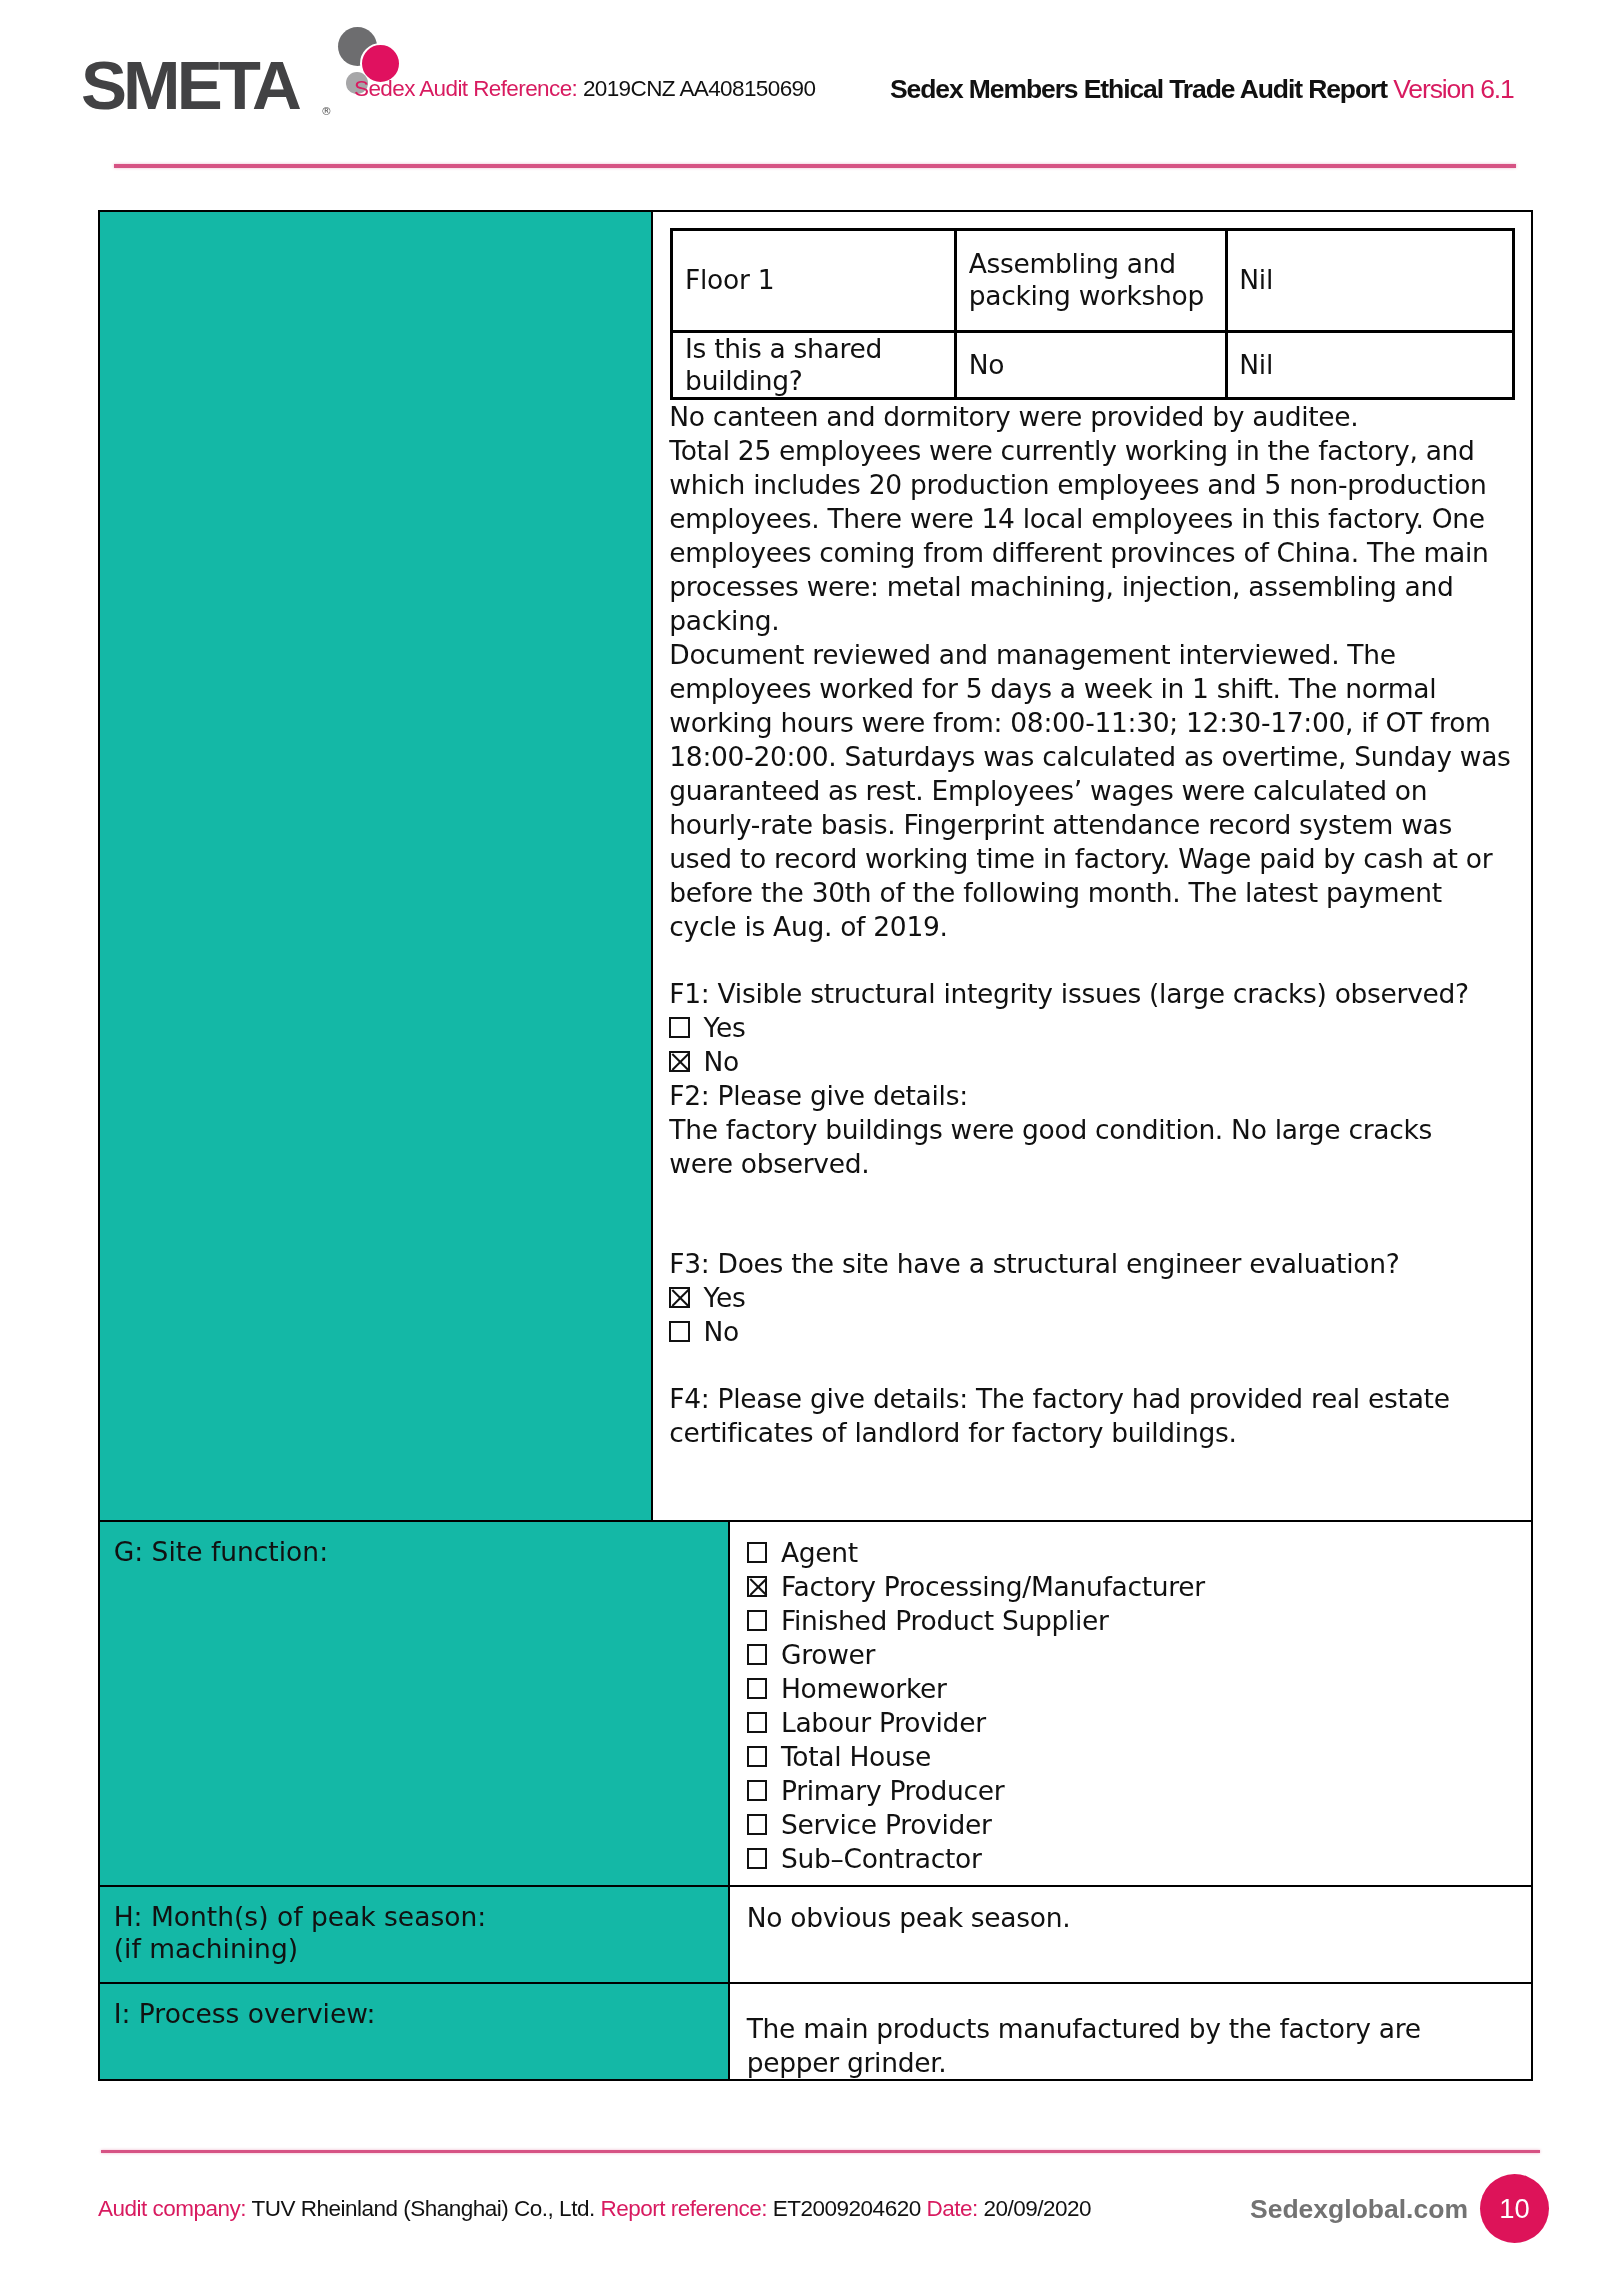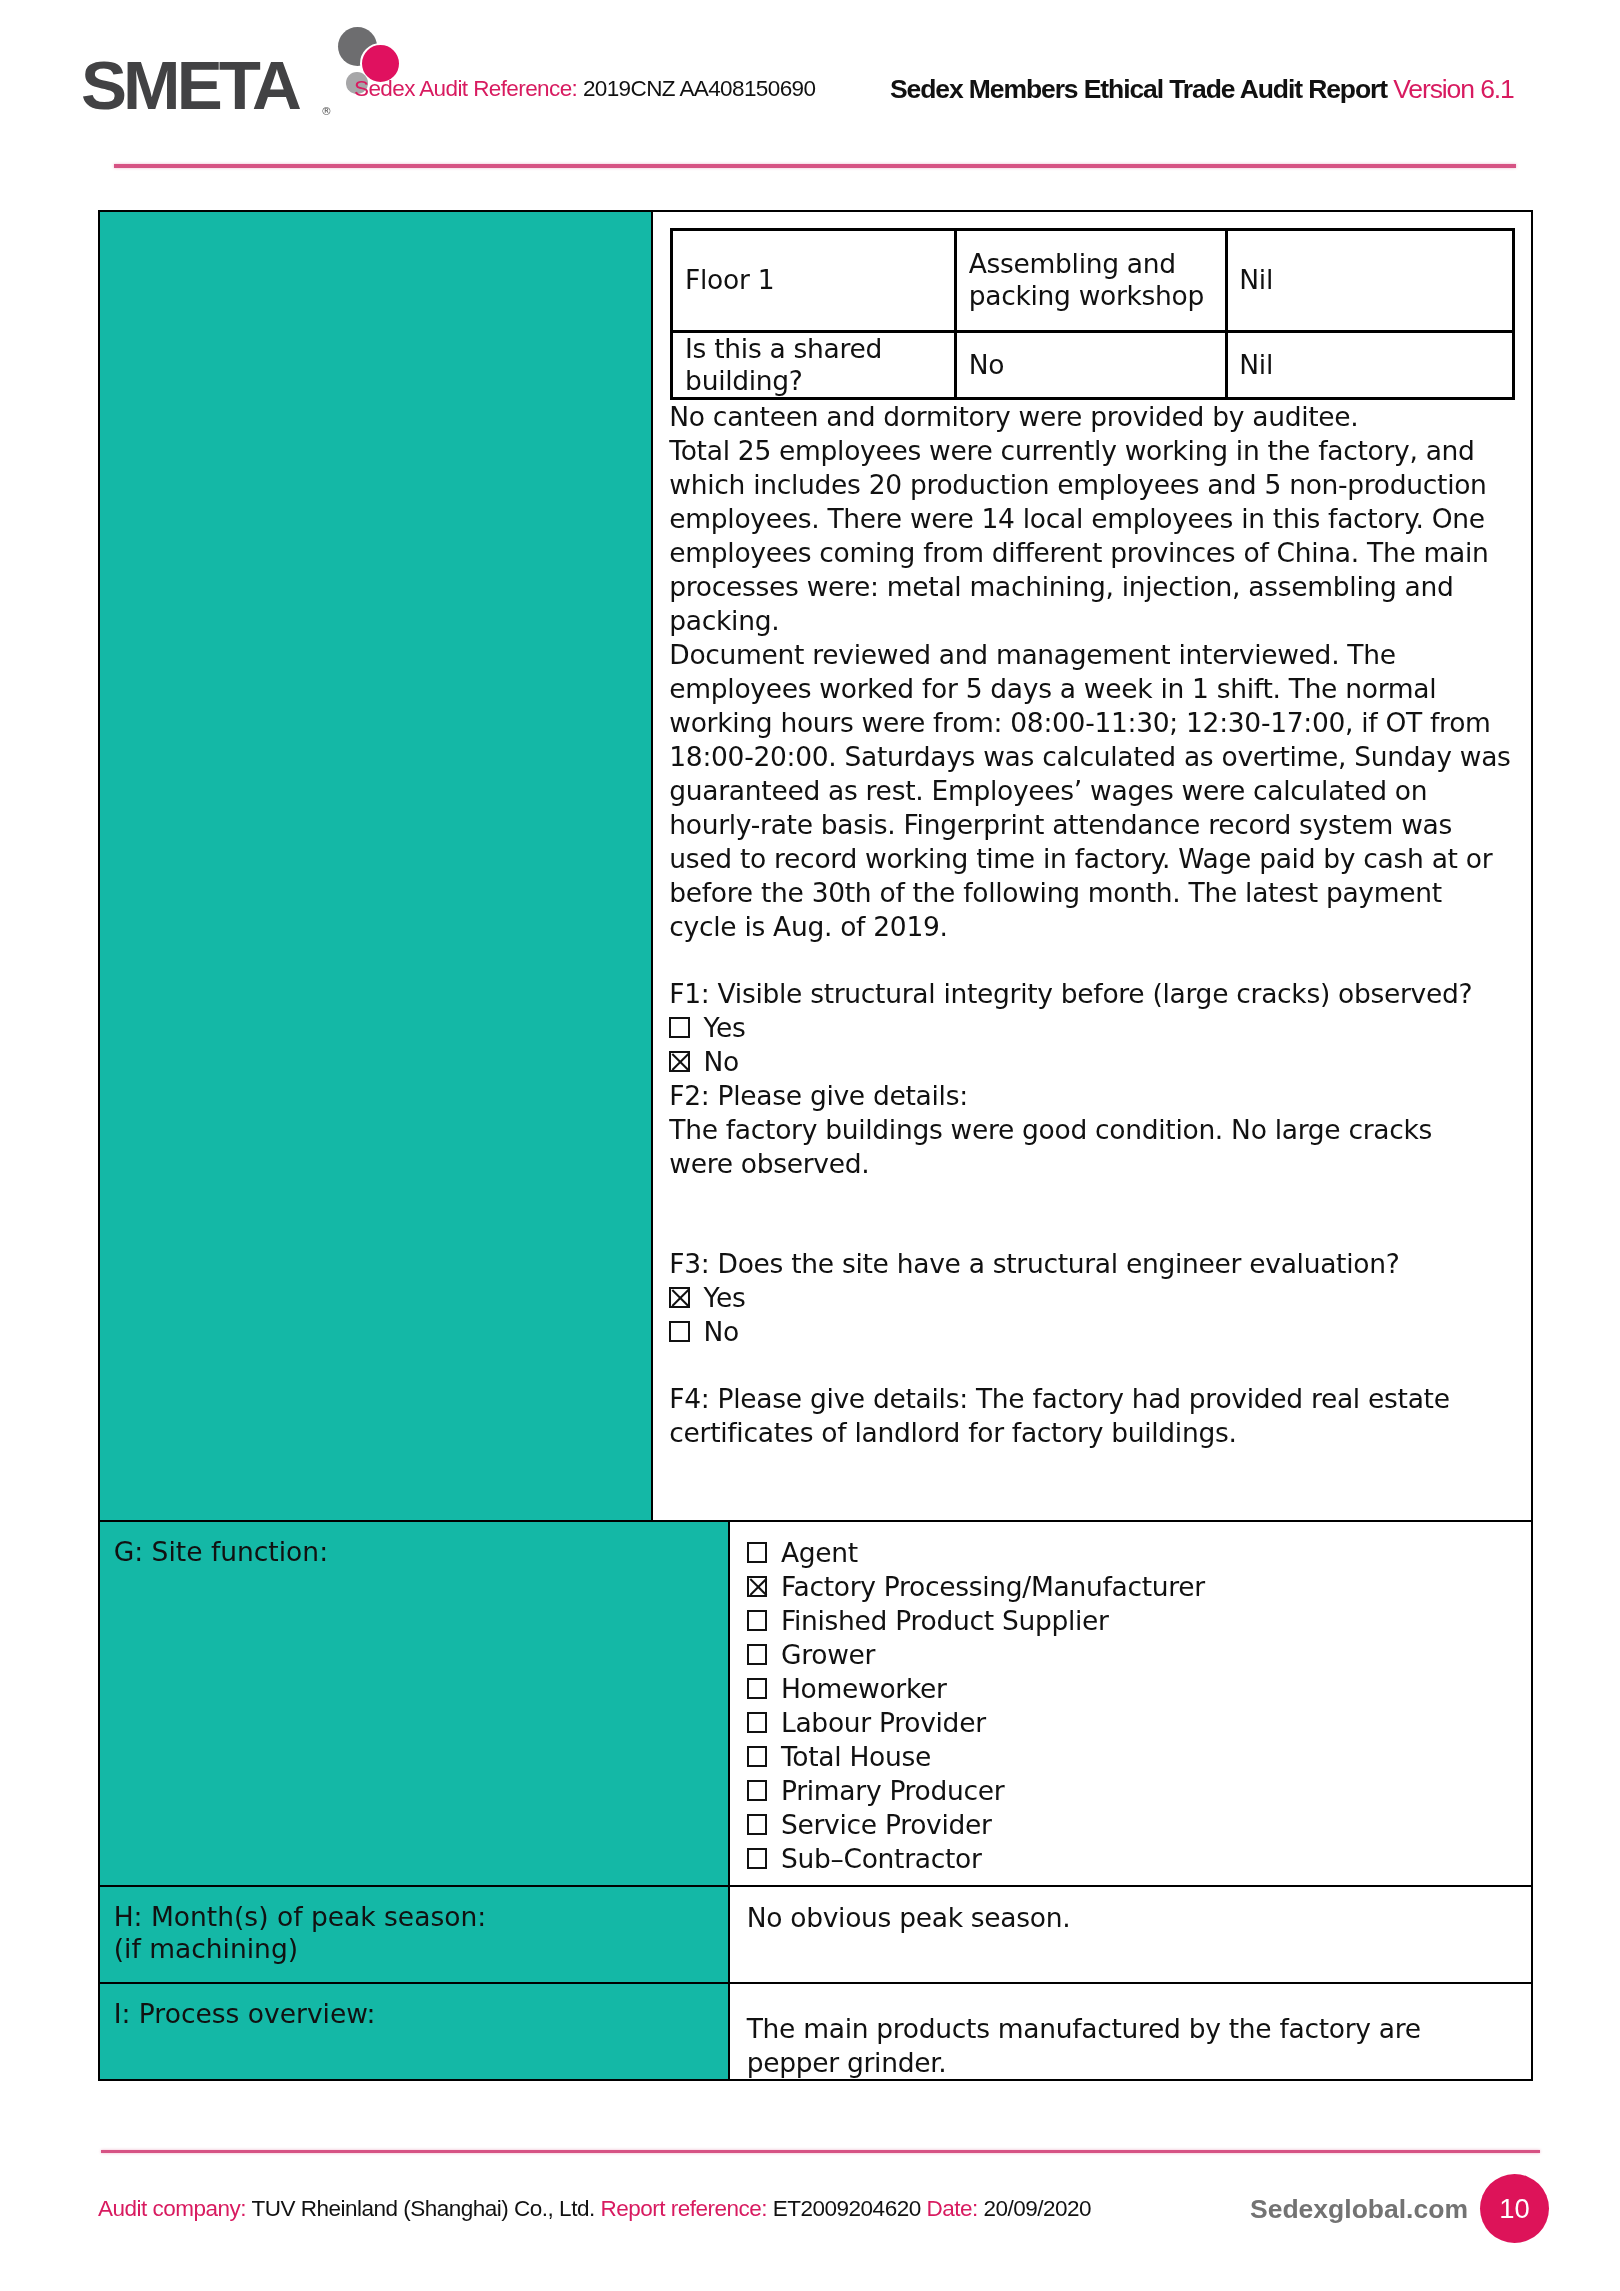--- a/index.html
+++ b/index.html
@@ -81,21 +81,21 @@
           <td>Is this a shared building?</td>
           <td>No</td>
           <td>Nil</td>
         </tr>
       </tbody>
         </table>
       <p class="para">No canteen and dormitory were provided by auditee.</p>
       <p class="para">Total 25 employees were currently working in the factory, and which includes 20 production employees and 5 non-production employees. There were 14 local employees in this factory. One employees coming from different provinces of China. The main processes were: metal machining, injection, assembling and packing.</p>
       <p class="para">Document reviewed and management interviewed. The employees worked for 5 days a week in 1 shift. The normal working hours were from: 08:00-11:30; 12:30-17:00, if OT from 18:00-20:00. Saturdays was calculated as overtime, Sunday was guaranteed as rest. Employees’ wages were calculated on hourly-rate basis. Fingerprint attendance record system was used to record working time in factory. Wage paid by cash at or before the 30th of the following month. The latest payment cycle is Aug. of 2019.</p>
       <div class="gap"></div>
-      <p class="para">F1: Visible structural integrity before (large cracks) observed?</p>
+      <p class="para">F1: Visible structural integrity issues (large cracks) observed?</p>
       <div class="cb">
           <span class="box"></span>
           <span>Yes</span>
         </div>
       <div class="cb">
           <span class="box checked"></span>
           <span>No</span>
         </div>
       <p class="para">F2: Please give details:</p>
       <p class="para" style="padding-right:39px;">The factory buildings were good condition. No large cracks were observed.</p>

